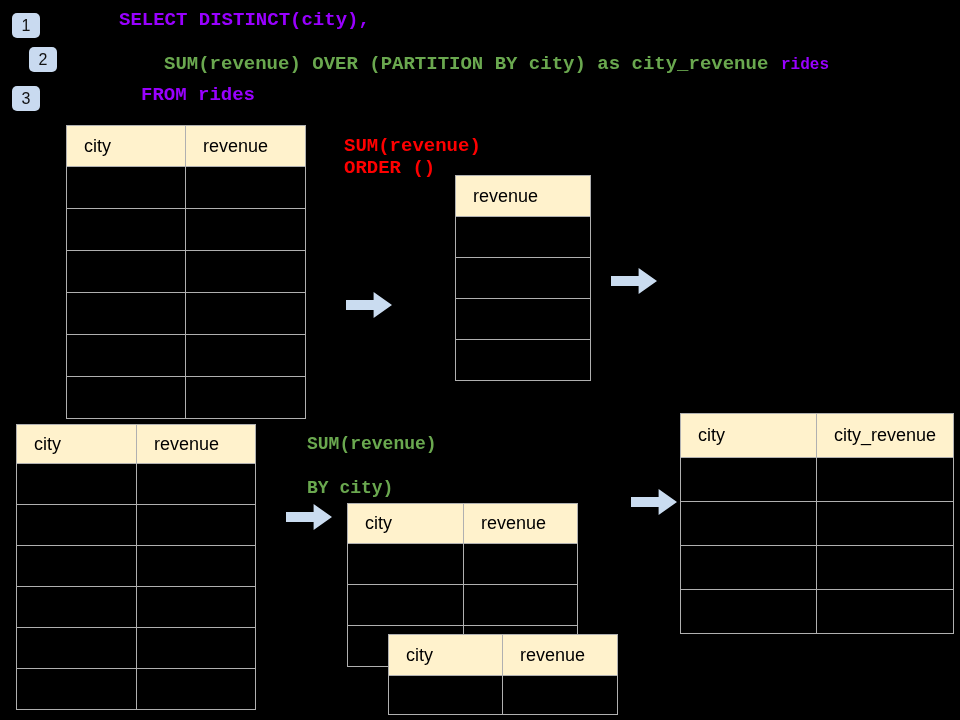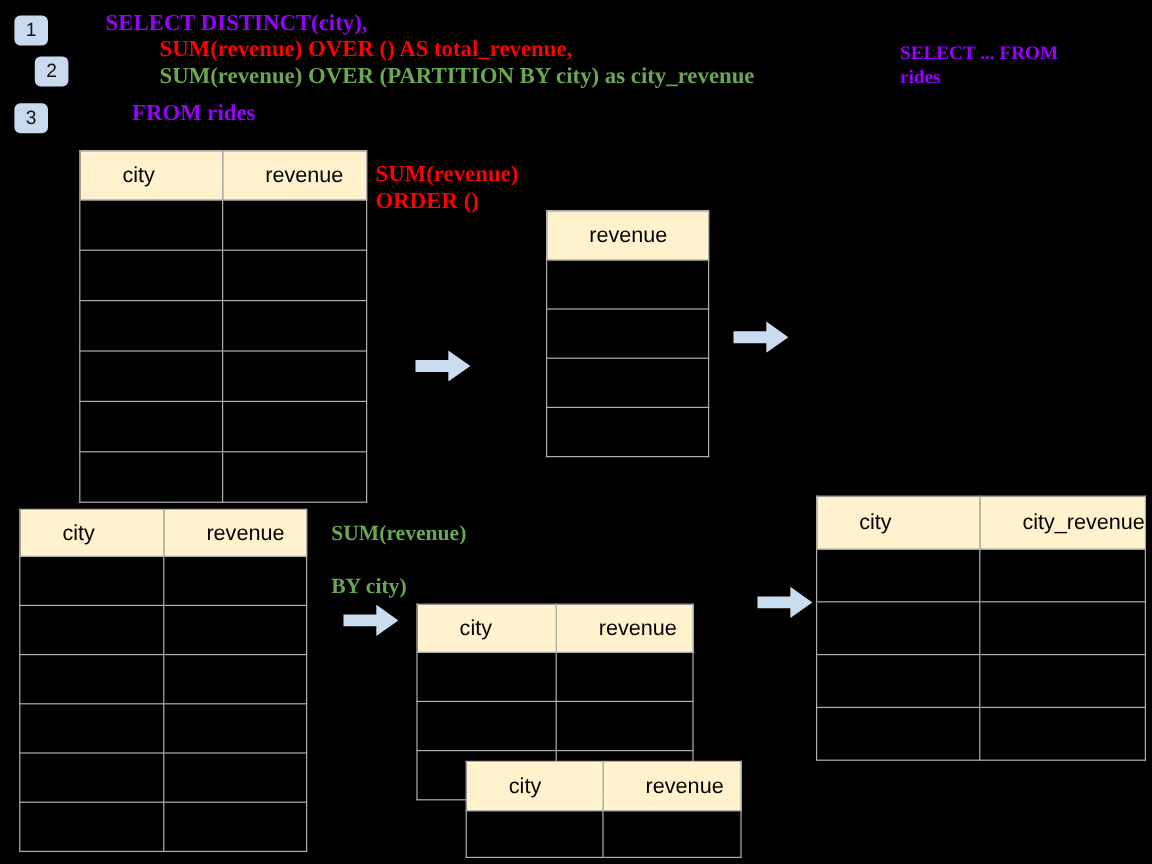--- a/index.html
+++ b/index.html
@@ -1,21 +1,21 @@
 <!DOCTYPE html>
 <html style="--background: #000000; --purple: #9900FF; --red: #FF0000; --green: #6AA84F; --header-fill: #FFF2CC; --table-border: #B0B0B0; --arrow-fill: #CADCF0; --badge-fill: #C9DAF0;"><head>
 <meta charset="utf-8">
 <style>
   html,body{margin:0;padding:0;background:#000;}
   .stage{position:relative;width:960px;height:720px;background:var(--background,#000);
          overflow:hidden;font-family:"Liberation Sans",sans-serif;}
 
   
-  .code{position:absolute;font-family:Liberation Serif, serif;
-        font-weight:bold;font-size:19px;line-height:22px;white-space:pre;}
+  .code{position:absolute;font-family:Liberation Mono, monospace;
+        font-weight:bold;font-size:19px;line-height:22px;white-space:pre;margin-left:31px;}
   .purple{color:var(--purple);}
   .red{color:var(--red);}
   .green{color:var(--green);text-align:right;}
   .l1{left:88px;top:9px;}
   .l2{left:133px;top:31px;}
   .l3{left:133px;top:53px;}
   .l4{left:110px;top:84px;}
   .l5{left:110px;top:98px;}
   .note{font-size:16px;line-height:20px;}
   .n1{left:750px;top:35px;}
@@ -41,44 +41,42 @@
          filter:drop-shadow(1.5px 1.5px 0px #5a5a5a);}
   .a1{left:346px;top:292px;}
   .a2{left:611px;top:268px;}
   .a3{left:286px;top:504px;}
   .a4{left:631px;top:489px;}
 
   
   .tbl{position:absolute;border-collapse:collapse;table-layout:fixed;}
   .tbl th,.tbl td{border:1px solid var(--table-border);padding:0;}
   .tbl th{background:var(--header-fill);color:#000;font-weight:normal;font-size:18px;
-          text-align:left;padding-left:35px;vertical-align:middle;
+          text-align:left;padding-left:17px;vertical-align:middle;
           font-family:"Liberation Sans",sans-serif;}
   #t-src-top{left:66px;top:125px;}        #t-src-top th{height:40px;}        #t-src-top td{height:41px;}
   #t-total{left:455px;top:175px;}         #t-total th{height:40px;}          #t-total td{height:40px;}
   #t-src-bottom{left:16px;top:424px;}     #t-src-bottom th{height:38px;}     #t-src-bottom td{height:40px;}
   #t-partition{left:347px;top:503px;}     #t-partition th{height:39px;}      #t-partition td{height:40px;}
   #t-overlay{left:388px;top:634px;}       #t-overlay th{height:40px;}        #t-overlay td{height:38px;}
   #t-result{left:680px;top:413px;}        #t-result th{height:43px;}         #t-result td{height:43px;}
 </style>
 </head>
 <body>
 
 <div class="stage">
 
   <div class="badge b1">1</div>
   <div class="badge b2">2</div>
   <div class="badge b3">3</div>
 
   <div class="code purple l1">SELECT DISTINCT(city),</div>
-  <div class="code red    l2">SUM(revenue) OVER () AS total_revenue,</div>
   <div class="code green  l3">SUM(revenue) OVER (PARTITION BY city) as city_revenue</div>
   <div class="code purple l4">FROM rides</div>
 
-  <div class="code purple note n1">SELECT ... FROM</div>
   <div class="code purple note n2">rides</div>
 
   <div class="code red r1">SUM(revenue)</div>
   <div class="code red r2">ORDER ()</div>
 
   <div class="code green glabel g1">SUM(revenue)</div>
   <div class="code green glabel g3">BY city)</div>
 
   <table id="t-src-top" class="tbl">
       <colgroup>

